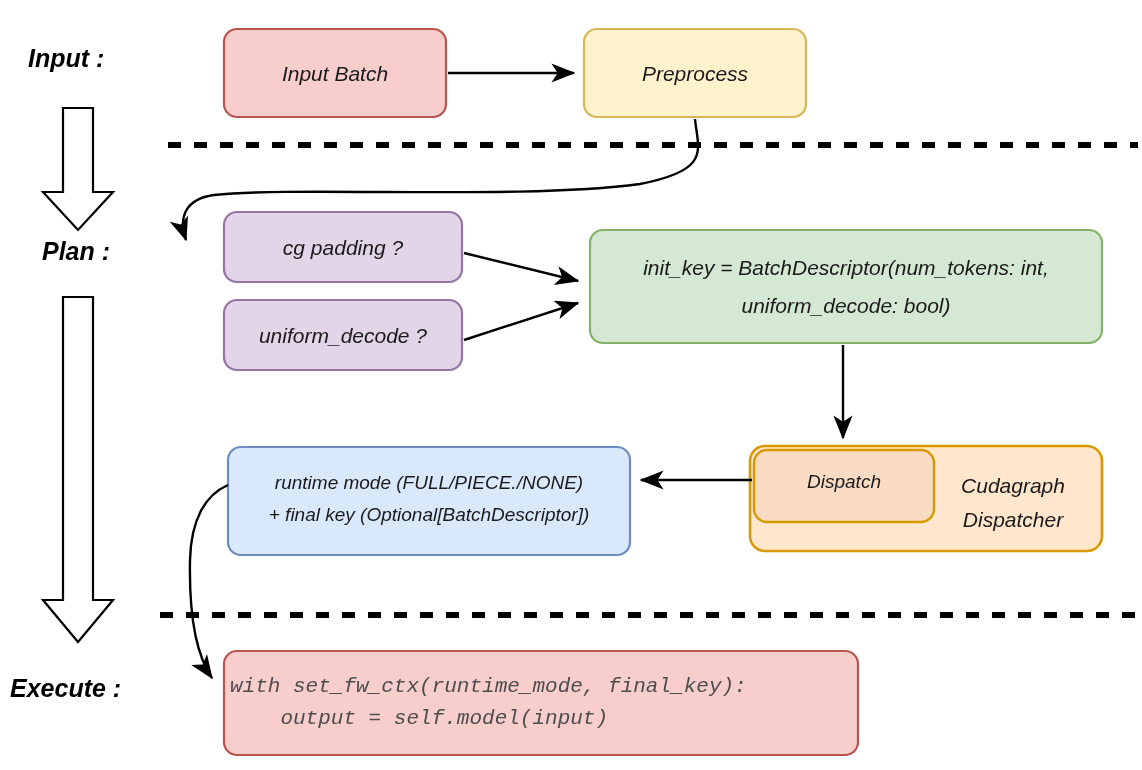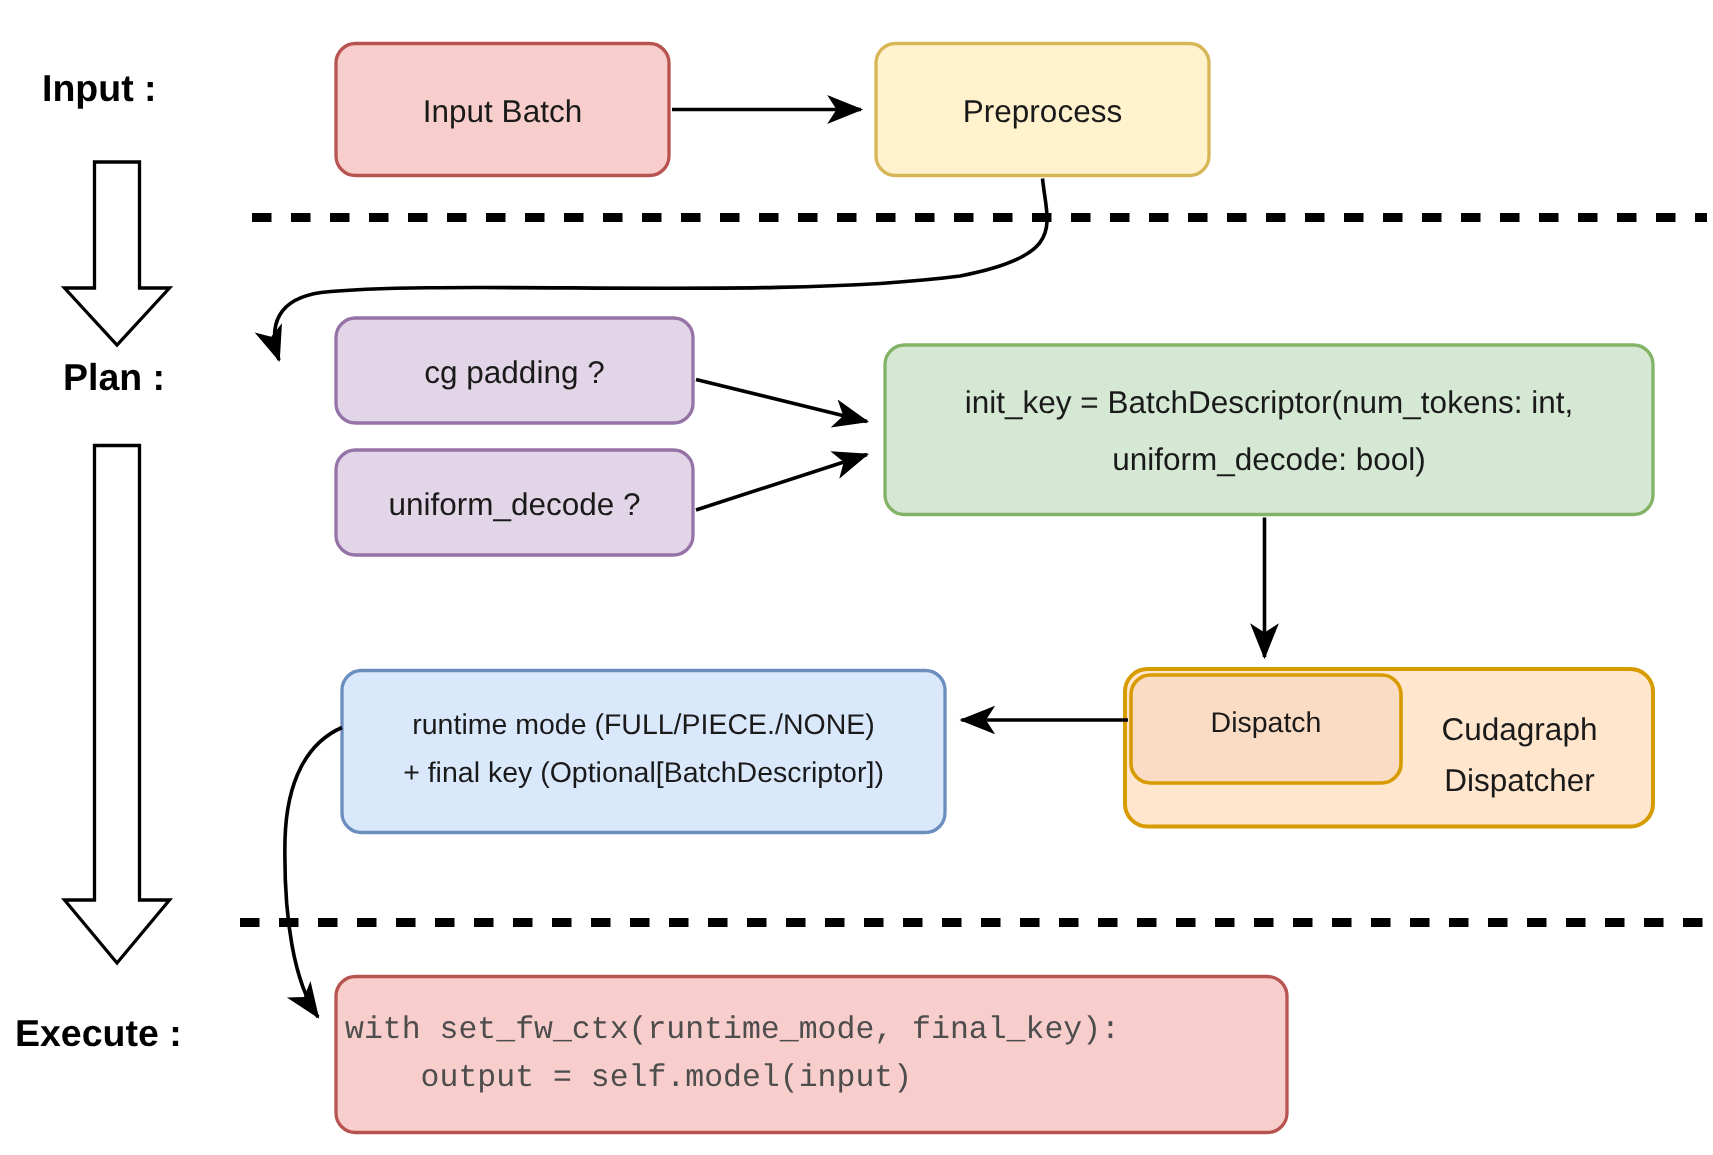--- a/index.html
+++ b/index.html
@@ -10,20 +10,21 @@
   body {
     width: 1142px;
     height: 770px;
     font-family: "Liberation Sans", sans-serif;
     overflow: hidden;
   }
   #diagram-root {
     position: relative;
     width: 1142px;
     height: 770px;
+    font-style: italic;
   }
   svg.canvas {
     position: absolute;
     top: 0;
     left: 0;
     width: 1142px;
     height: 770px;
     display: block;
   }
   .stage-label {

